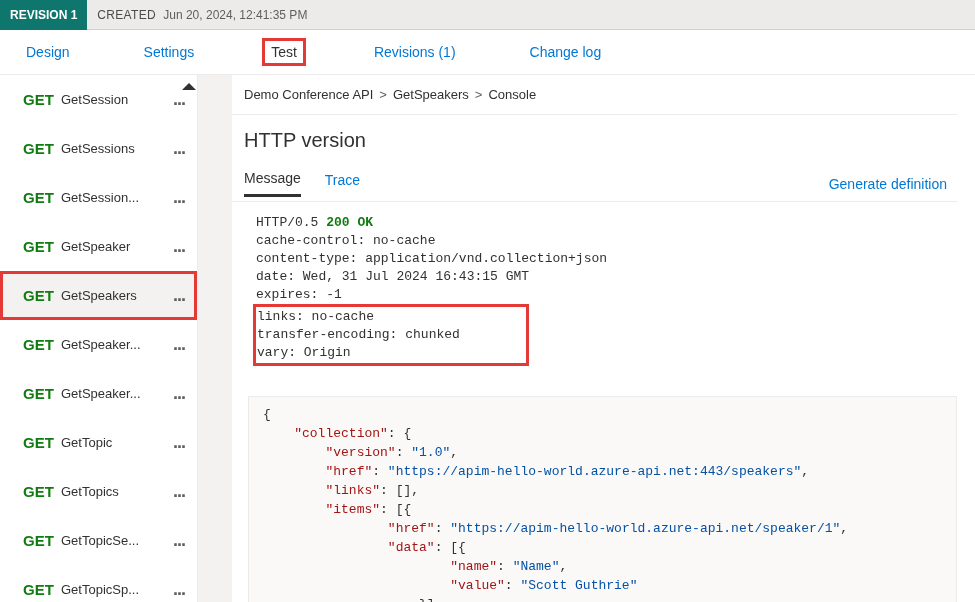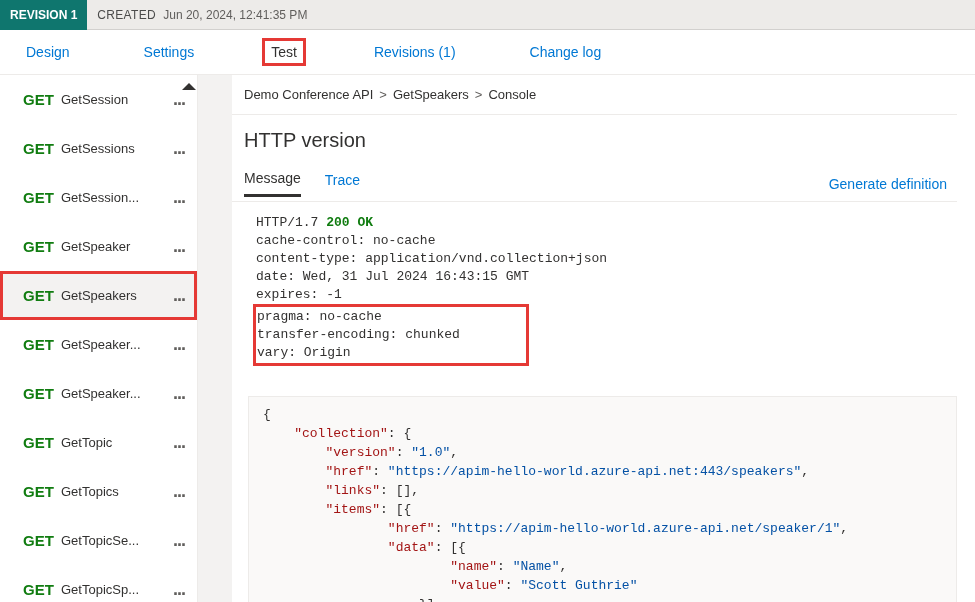--- a/index.html
+++ b/index.html
@@ -291,26 +291,26 @@
 
       <div class="section-title">HTTP version</div>
 
       <div class="sub-tabs">
         <div class="sub-tab active">Message</div>
         <div class="sub-tab">Trace</div>
         <div class="spacer"></div>
         <div class="gen-link">Generate definition</div>
       </div>
 
-      <div class="response-body"><span>HTTP/1.7 </span><span class="status-ok">200 OK</span>
+      <div class="response-body"><span>HTTP/0.5 </span><span class="status-ok">200 OK</span>
 <span>cache-control: no-cache</span>
 <span>content-type: application/vnd.collection+json</span>
 <span>date: Wed, 31 Jul 2024 16:43:15 GMT</span>
 <span>expires: -1</span>
-<span class="hl-box"><span>pragma: no-cache</span>
+<span class="hl-box"><span>links: no-cache</span>
 <span>transfer-encoding: chunked</span>
 <span>vary: Origin</span></span>
 
 <div class="json-block">{
     <span class="k-key">"collection"</span>: {
         <span class="k-key">"version"</span>: <span class="k-str">"1.0"</span>,
         <span class="k-key">"href"</span>: <span class="k-str">"https://apim-hello-world.azure-api.net:443/speakers"</span>,
         <span class="k-key">"links"</span>: [],
         <span class="k-key">"items"</span>: [{
                 <span class="k-key">"href"</span>: <span class="k-str">"https://apim-hello-world.azure-api.net/speaker/1"</span>,

